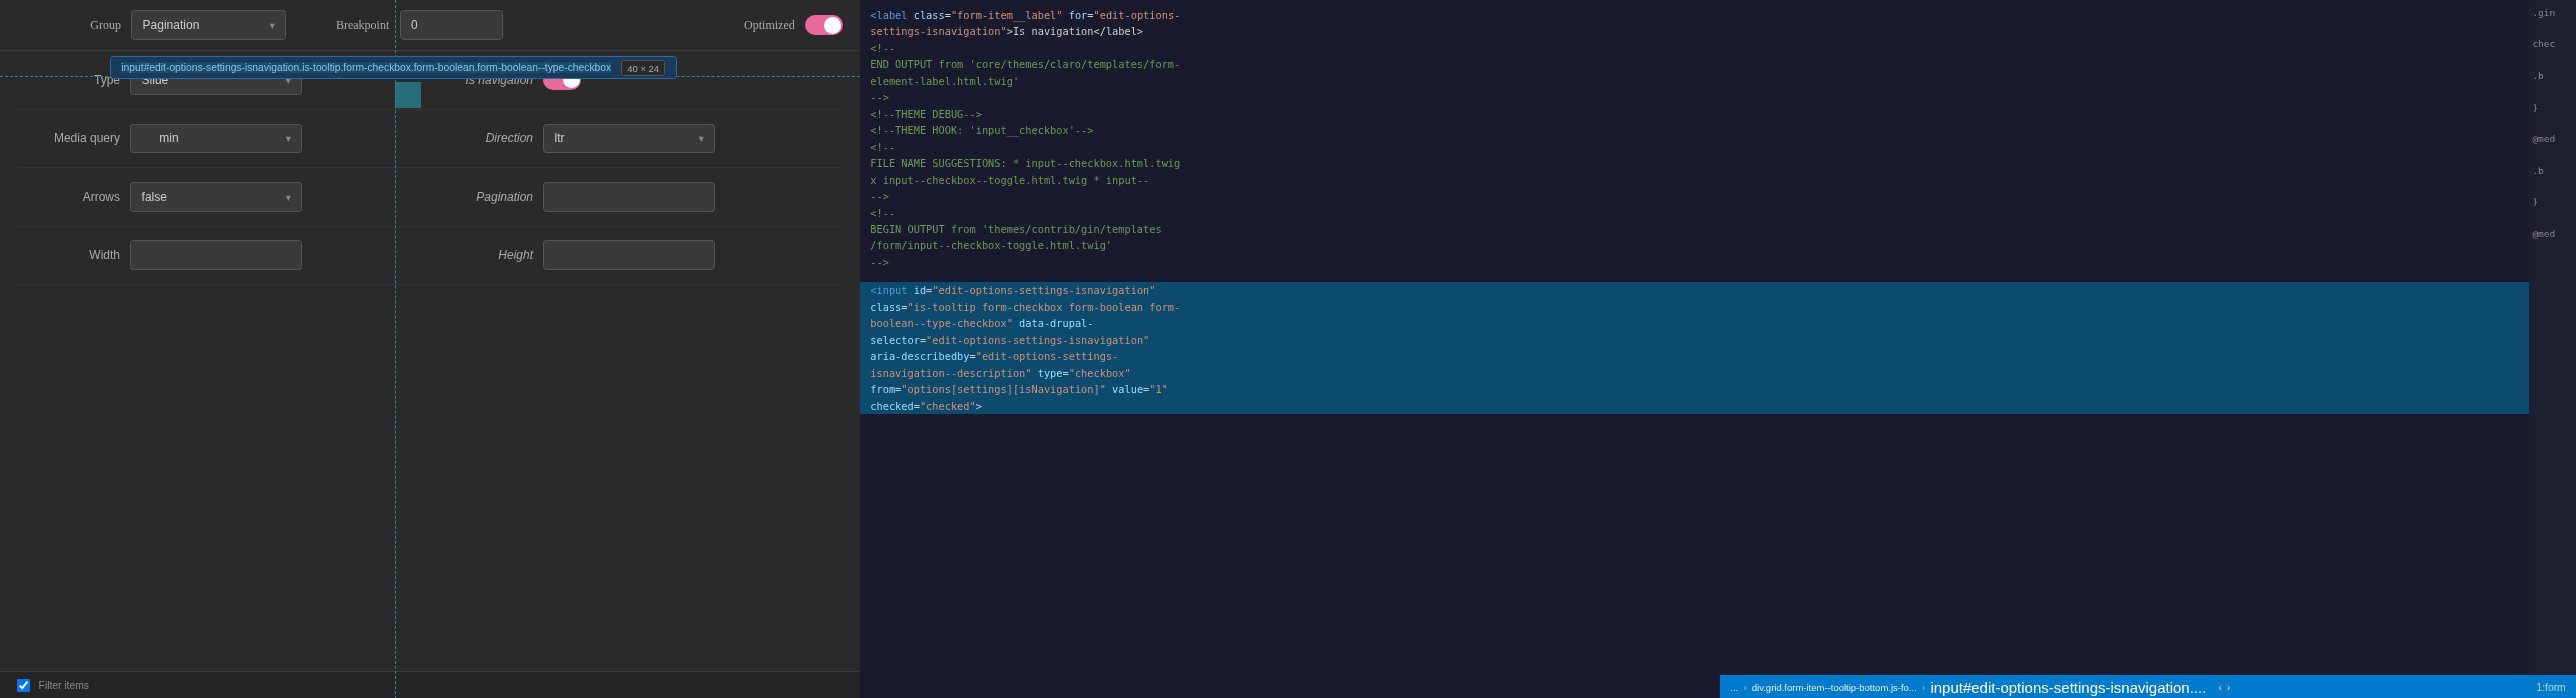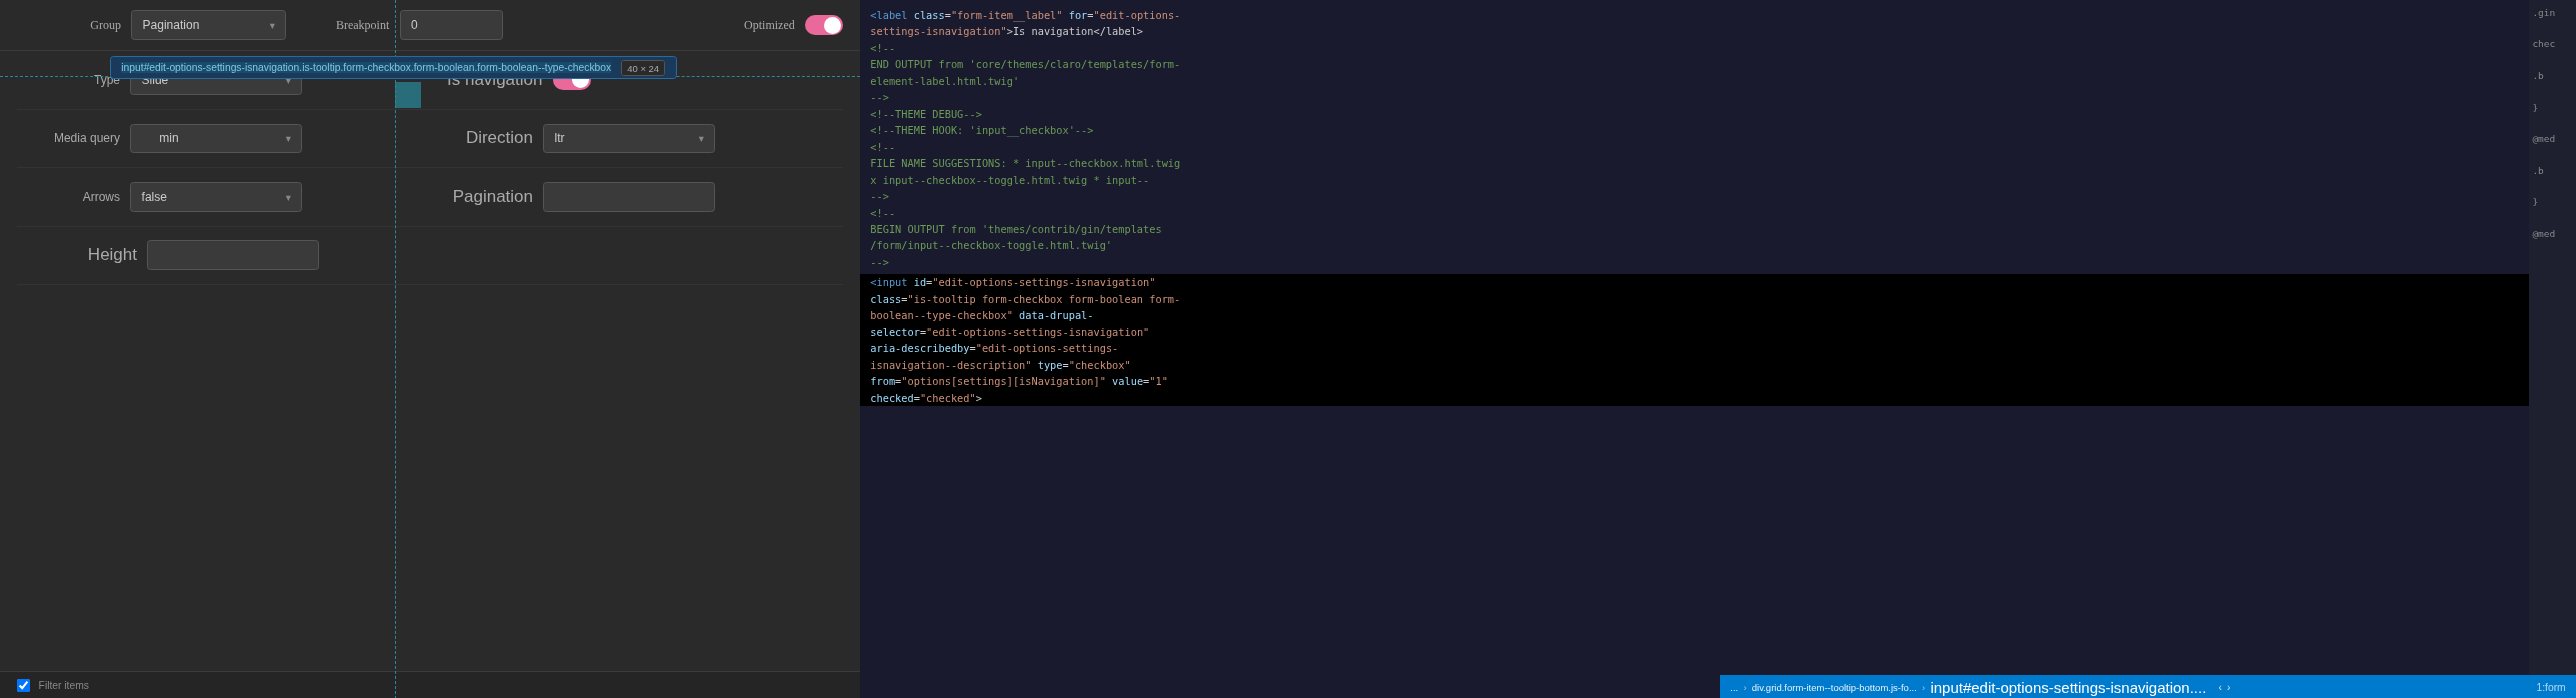--- a/index.html
+++ b/index.html
@@ -186,23 +186,24 @@
 
     .label-left {
       color: #aaa;
       font-size: 12px;
       min-width: 103px;
       text-align: right;
     }
 
     .label-right {
       color: #aaa;
-      font-size: 17px;
+      font-size: 12px;
       min-width: 86px;
       text-align: right;
+      font-style: italic;
     }
 
     .chevron-icon {
       font-size: 10.3px;
       color: #888;
     }
 
     
     .h-dashed {
       position: absolute;
@@ -387,20 +388,24 @@
           </div>
         </div>
         <div style="width:34px;"></div>
         <div class="form-row-right">
           <span class="label-right">Pagination</span>
           <input class="input-field input-field-wide" type="text" value="" style="width: 172px; background: rgb(58, 58, 58); border: 0.9px solid rgb(85, 85, 85); border-radius: 3.4px; color: rgb(204, 204, 204); padding: 6.9px 10.3px;">
         </div>
       </div>
 
       <div class="form-row">
+        <div class="form-row-left">
+          <span class="label-left">Width</span>
+          <input class="input-field input-field-wide" type="text" value="" style="width: 172px; background: rgb(58, 58, 58); border: 0.9px solid rgb(85, 85, 85); border-radius: 3.4px; color: rgb(204, 204, 204); padding: 6.9px 10.3px;">
+        </div>
         <div style="width:34px;"></div>
         <div class="form-row-right">
           <span class="label-right">Height</span>
           <input class="input-field input-field-wide" type="text" value="" style="width: 172px; background: rgb(58, 58, 58); border: 0.9px solid rgb(85, 85, 85); border-radius: 3.4px; color: rgb(204, 204, 204); padding: 6.9px 10.3px;">
         </div>
       </div>
 
     </div>
 
     <div class="filter-bar" style="position:absolute; bottom:0; left:0; right:0;">
@@ -424,21 +429,21 @@
       <div class="code-line code-comment">&lt;!--THEME HOOK: 'input__checkbox'--&gt;</div>
       <div class="code-line code-comment">&lt;!--</div>
       <div class="code-line code-comment">FILE NAME SUGGESTIONS: * input--checkbox.html.twig</div>
       <div class="code-line code-comment">x input--checkbox--toggle.html.twig * input--</div>
       <div class="code-line code-comment">--&gt;</div>
       <div class="code-line code-comment">&lt;!--</div>
       <div class="code-line code-comment">BEGIN OUTPUT from 'themes/contrib/gin/templates</div>
       <div class="code-line code-comment">/form/input--checkbox-toggle.html.twig'</div>
       <div class="code-line code-comment">--&gt;</div>
 
-      <div style="background:#000000; margin:4px -10.3px; padding:0 10.3px;">
+      <div style="background:#0c4a6e; margin:12px -10.3px; padding:0 10.3px;">
         <div class="code-line"><span class="code-tag">&lt;input</span> <span class="code-attr">id</span>=<span class="code-value">"edit-options-settings-isnavigation"</span></div>
         <div class="code-line"><span class="code-attr">class</span>=<span class="code-value">"is-tooltip form-checkbox form-boolean form-</span></div>
         <div class="code-line"><span class="code-value">boolean--type-checkbox"</span> <span class="code-attr">data-drupal-</span></div>
         <div class="code-line"><span class="code-attr">selector</span>=<span class="code-value">"edit-options-settings-isnavigation"</span></div>
         <div class="code-line"><span class="code-attr">aria-describedby</span>=<span class="code-value">"edit-options-settings-</span></div>
         <div class="code-line"><span class="code-value">isnavigation--description"</span> <span class="code-attr">type</span>=<span class="code-value">"checkbox"</span></div>
         <div class="code-line"><span class="code-attr">from</span>=<span class="code-value">"options[settings][isNavigation]"</span> <span class="code-attr">value</span>=<span class="code-value">"1"</span></div>
         <div class="code-line"><span class="code-attr">checked</span>=<span class="code-value">"checked"</span>&gt;</div>
       </div>
 

